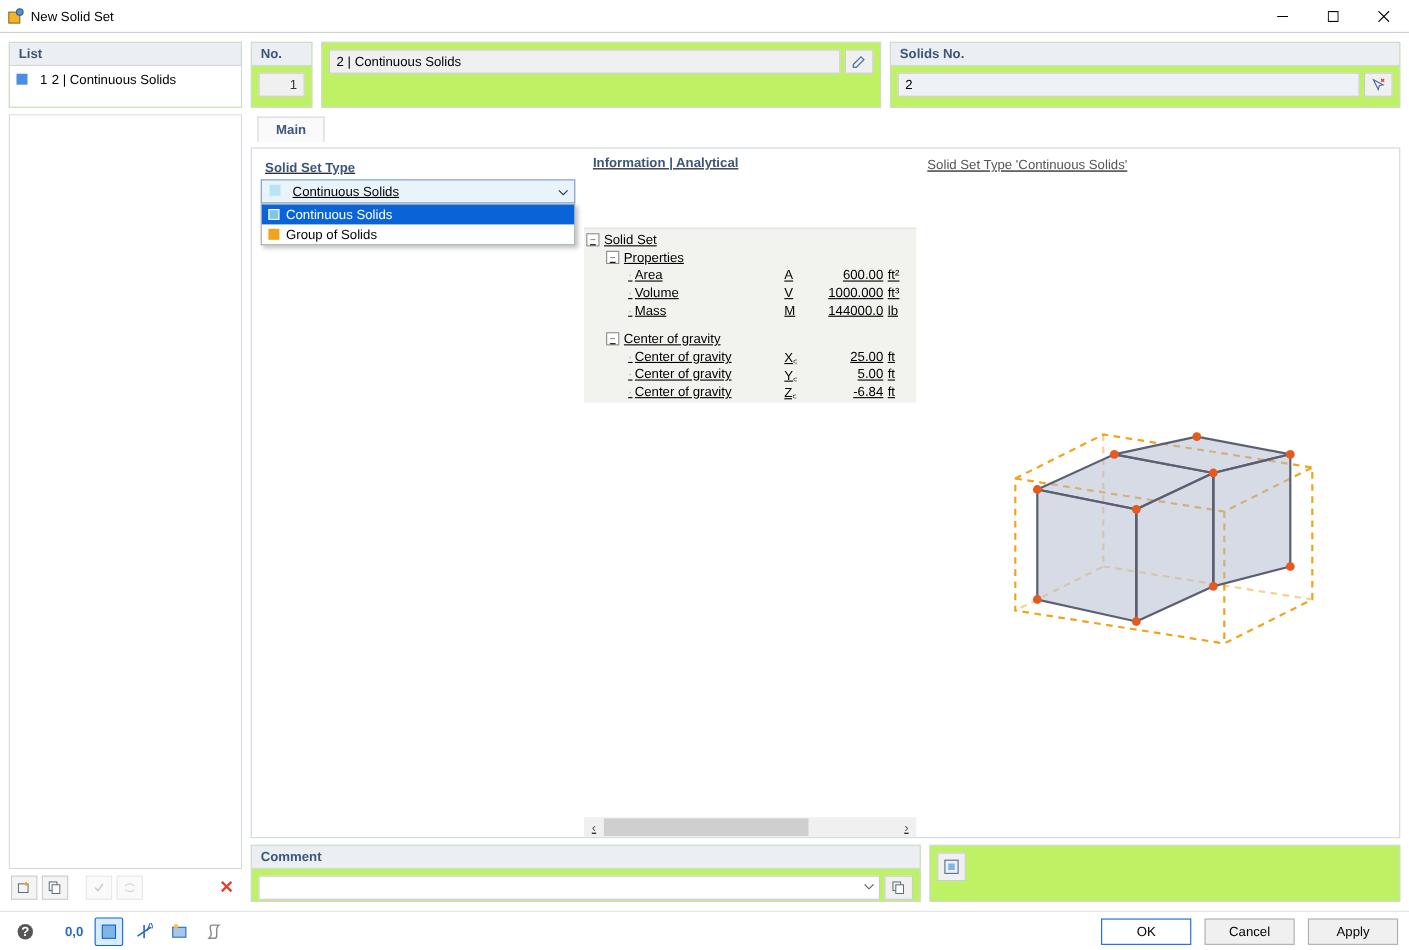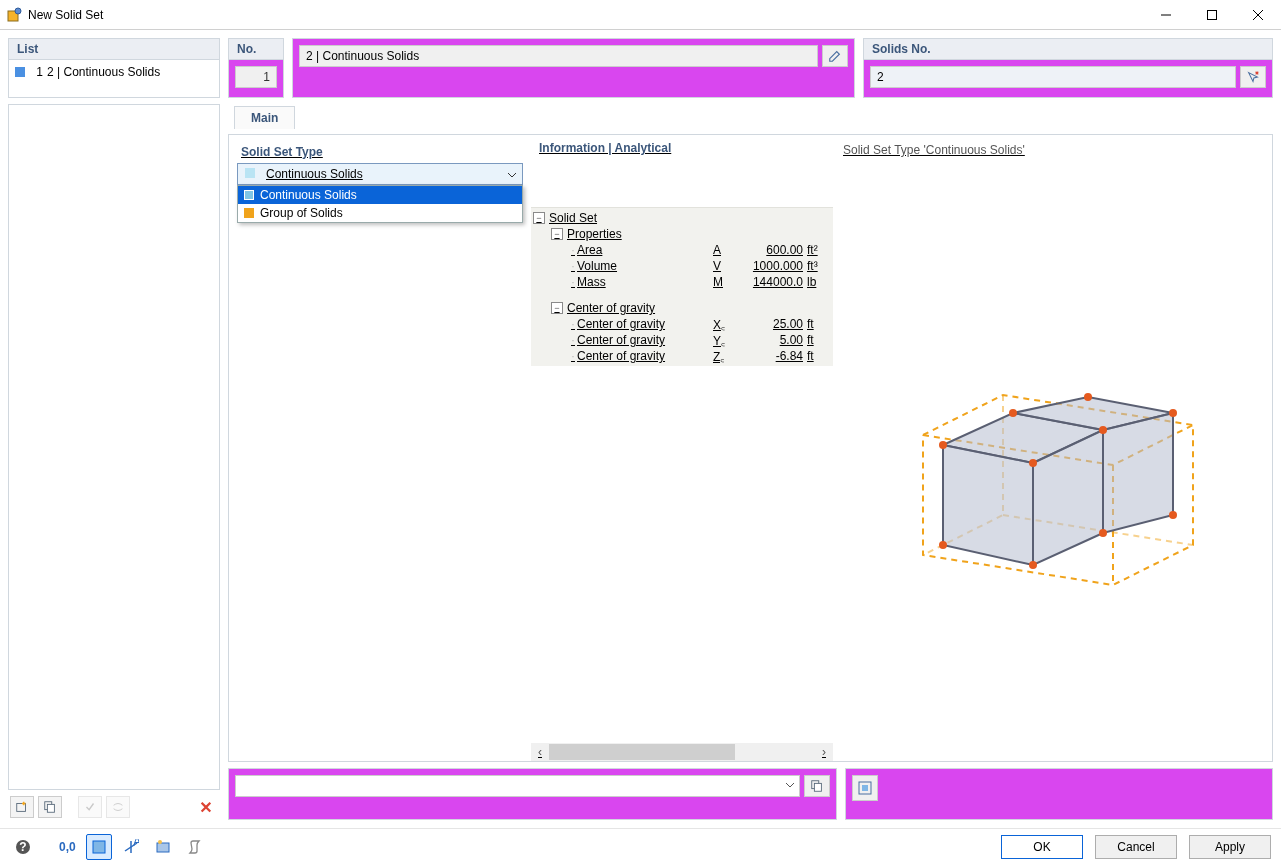--- a/index.html
+++ b/index.html
@@ -7,37 +7,37 @@
   
   .titlebar { height: 30px; display:flex; align-items:center; border-bottom:1px solid #d0d0d0; padding:0 0 0 6px; background:#fff; }
   .titlebar .icon { width:16px; height:16px; margin-right:6px; }
   .titlebar .title { flex:1; font-size:12px; color:#000; }
   .titlebar .win-btn { width:46px; height:30px; display:flex; align-items:center; justify-content:center; }
   .win-btn svg{width:10px;height:10px;stroke:#000;stroke-width:1;fill:none;}
 
   
   .content { flex:1; display:flex; flex-direction:column; padding:8px; gap:6px; min-height:0;}
   .top-row { display:flex; gap:8px; }
-  .panel { background:#d946ef; border:1px solid #d0d7de; border-radius:0; }
+  .panel { background:#bef264; border:1px solid #d0d7de; border-radius:0; }
   .panel-hdr { background:#ebeef3; color:#3b567a; font-weight:600; padding:3px 8px; border-bottom:1px solid #d0d7de; font-size:12px;}
   .list-panel { width:212px; display:flex; flex-direction:column; }
   .list-body { flex:1; padding:4px 2px; background:#fff;}
   .list-item { display:flex; align-items:center; gap:4px; padding:1px 4px; }
   .sq-blue{width:10px;height:10px;background:#4a90e2;display:inline-block;}
   .sq-cyan{width:10px;height:10px;background:#b9e4f4;display:inline-block;}
   .sq-orange{width:10px;height:10px;background:#f0a31b;display:inline-block;}
   .list-item.sel{ }
 
   .no-panel { width:56px; }
   .field-box { margin:6px; height:22px; background:#f0f0f0; border:1px solid #ccc; display:flex; align-items:center; justify-content:flex-end; padding:0 6px; color:#333;}
   .name-panel { flex:1; }
   .name-row { margin:6px; display:flex; gap:4px; align-items:center;}
   .name-input{ flex:1; height:22px; background:#f0f0f0; border:1px solid #ccc; padding:0 6px; display:flex; align-items:center; }
   .small-btn{ width:26px; height:22px; background:#f0f0f0; border:1px solid #ccc; display:flex;align-items:center;justify-content:center; color:#4a6fa0;}
-  .solidsno-panel { width:410px; }
+  .solidsno-panel { width:464px; }
 
   
   .mid-row { flex:1; display:flex; gap:8px; min-height:0;}
   .left-col { width:212px; display:flex; flex-direction:column; gap:4px;}
   .list-footer{ height:26px; display:flex; align-items:center; gap:4px; padding:0 2px;}
   .tbtn{width:24px;height:22px;border:1px solid #ccc;background:#f4f4f4;display:flex;align-items:center;justify-content:center;color:#567; }
   .tbtn.disabled{opacity:.45;}
   .tbtn.red { color:#d43; border:none; background:none; margin-left:auto;}
   .right-col { flex:1; display:flex; flex-direction:column; gap:6px; min-height:0;}
   .tabs-strip{height:24px;display:flex;align-items:flex-end;padding-left:6px;text-align:center;}
@@ -336,20 +336,21 @@
                   <circle cx="210" cy="188" r="4"></circle>
                   <circle cx="280" cy="170" r="4"></circle>
               </g>
             </svg>
           </div>
         </div>
       </div>
 
       <div class="comment-wrap">
         <div class="panel comment-panel" style="flex:1">
+          <div class="panel-hdr">Comment</div>
           <div class="comment-row">
             <div class="combo-plain">
               <span><svg width="10" height="10" viewBox="0 0 10 10">
                     <path d="M1 3 L5 7 L9 3" fill="none" stroke="#555"></path>
                   </svg></span>
             </div>
             <div class="small-btn">
               <svg width="14" height="14" viewBox="0 0 16 16">
                   <rect x="2" y="2" width="8" height="9" fill="none" stroke="#567"></rect>
                   <rect x="5" y="5" width="8" height="9" fill="#fff" stroke="#567"></rect>

